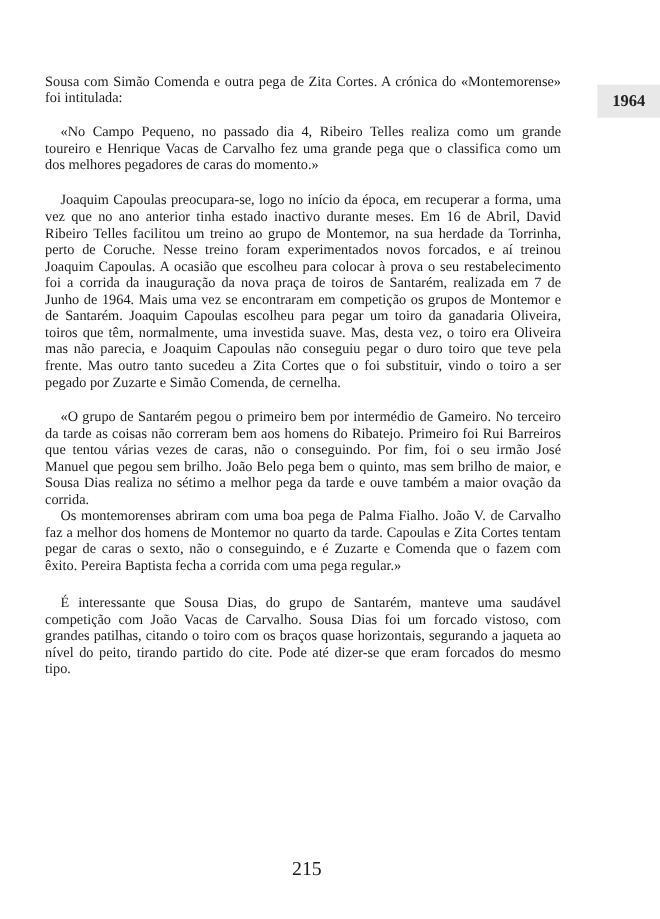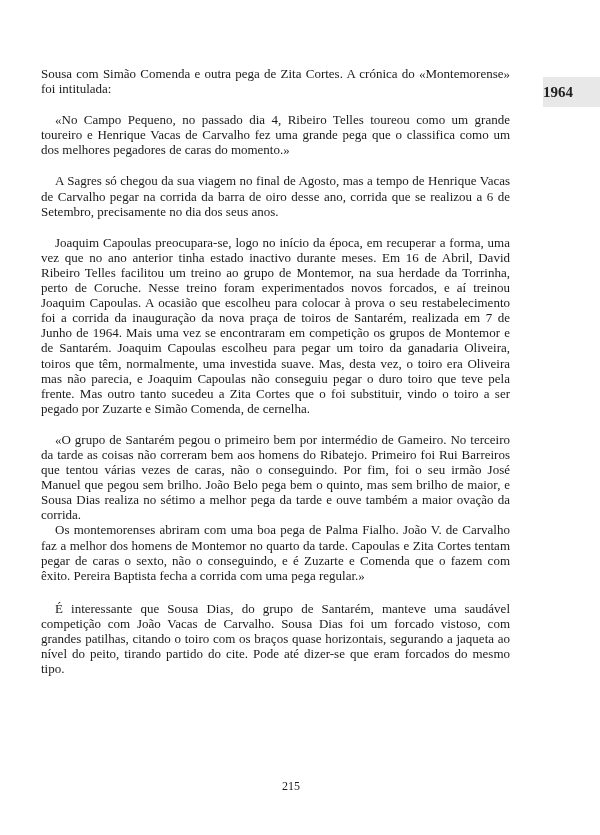--- a/index.html
+++ b/index.html
@@ -5,46 +5,45 @@
   html, body { margin: 0; padding: 0; background: #ffffff; }
   body {
     width: 600px; height: 835px; position: relative; overflow: hidden;
     font-family: "Liberation Serif", "DejaVu Serif", serif;
     color: #1a1a1a;
   }
   .page { position: absolute; left: 0; top: 0; width: 600px; height: 835px; }
   .year-tab {
     position: absolute; left: 543px; top: 77px; width: 57px; height: 30px;
     background: #e8e8e8;
-    font-weight: bold; font-size: 15px; line-height: 30px; text-align: left;
+    font-weight: bold; font-size: 15px; line-height: 30px; text-align: center;
     color: #222;
   }
   .body-text {
     position: absolute; left: 41px; top: 66px; width: 469px;
     font-size: 13px; line-height: 15.1px; text-align: justify;
   }
   .body-text p { margin: 0; }
   .indent { text-indent: 14px; }
   .gap { margin-top: 16px !important; }
   .gap-big { margin-top: 18px !important; font-family: Liberation Serif, serif; }
   .page-number {
-    position: absolute; left: 16px; width: 550px; top: 779px;
-    text-align: center; font-size: 12px;
+    position: absolute; left: 4px; width: 550px; top: 779px;
+    text-align: center; font-size: 18px;
   }
 </style>
 </head>
 <body>
 
 <div class="page">
   <div class="year-tab">1964</div>
 
   <div class="body-text">
     <p>Sousa com Simão Comenda e outra pega de Zita Cortes. A crónica do «Montemorense» foi intitulada:</p>
-    <p class="indent gap">«No Campo Pequeno, no passado dia 4, Ribeiro Telles toureou como um grande toureiro e Henrique Vacas de Carvalho fez uma grande pega que o classifica como um dos melhores pegadores de caras do momento.»</p>
-    <p class="indent gap">A Sagres só chegou da sua viagem no final de Agosto, mas a tempo de Henrique Vacas de Carvalho pegar na corrida da barra de oiro desse ano, corrida que se realizou a 6 de Setembro, precisamente no dia dos seus anos.</p>
+    <p class="indent gap">«No Campo Pequeno, no passado dia 4, Ribeiro Telles realiza como um grande toureiro e Henrique Vacas de Carvalho fez uma grande pega que o classifica como um dos melhores pegadores de caras do momento.»</p>
     <p class="indent gap">Joaquim Capoulas preocupara-se, logo no início da época, em recuperar a forma, uma vez que no ano anterior tinha estado inactivo durante meses. Em 16 de Abril, David Ribeiro Telles facilitou um treino ao grupo de Montemor, na sua herdade da Torrinha, perto de Coruche. Nesse treino foram experimentados novos forcados, e aí treinou Joaquim Capoulas. A ocasião que escolheu para colocar à prova o seu restabelecimento foi a corrida da inauguração da nova praça de toiros de Santarém, realizada em 7 de Junho de 1964. Mais uma vez se encontraram em competição os grupos de Montemor e de Santarém. Joaquim Capoulas escolheu para pegar um toiro da ganadaria Oliveira, toiros que têm, normalmente, uma investida suave. Mas, desta vez, o toiro era Oliveira mas não parecia, e Joaquim Capoulas não conseguiu pegar o duro toiro que teve pela frente. Mas outro tanto sucedeu a Zita Cortes que o foi substituir, vindo o toiro a ser pegado por Zuzarte e Simão Comenda, de cernelha.</p>
     <p class="indent gap">«O grupo de Santarém pegou o primeiro bem por intermédio de Gameiro. No terceiro da tarde as coisas não correram bem aos homens do Ribatejo. Primeiro foi Rui Barreiros que tentou várias vezes de caras, não o conseguindo. Por fim, foi o seu irmão José Manuel que pegou sem brilho. João Belo pega bem o quinto, mas sem brilho de maior, e Sousa Dias realiza no sétimo a melhor pega da tarde e ouve também a maior ovação da corrida.</p>
     <p class="indent">Os montemorenses abriram com uma boa pega de Palma Fialho. João V. de Carvalho faz a melhor dos homens de Montemor no quarto da tarde. Capoulas e Zita Cortes tentam pegar de caras o sexto, não o conseguindo, e é Zuzarte e Comenda que o fazem com êxito. Pereira Baptista fecha a corrida com uma pega regular.»</p>
     <p class="indent gap-big">É interessante que Sousa Dias, do grupo de Santarém, manteve uma saudável competição com João Vacas de Carvalho. Sousa Dias foi um forcado vistoso, com grandes patilhas, citando o toiro com os braços quase horizontais, segurando a jaqueta ao nível do peito, tirando partido do cite. Pode até dizer-se que eram forcados do mesmo tipo.</p>
   </div>
 
   <div class="page-number">215</div>
 </div>
 
 </body></html>

